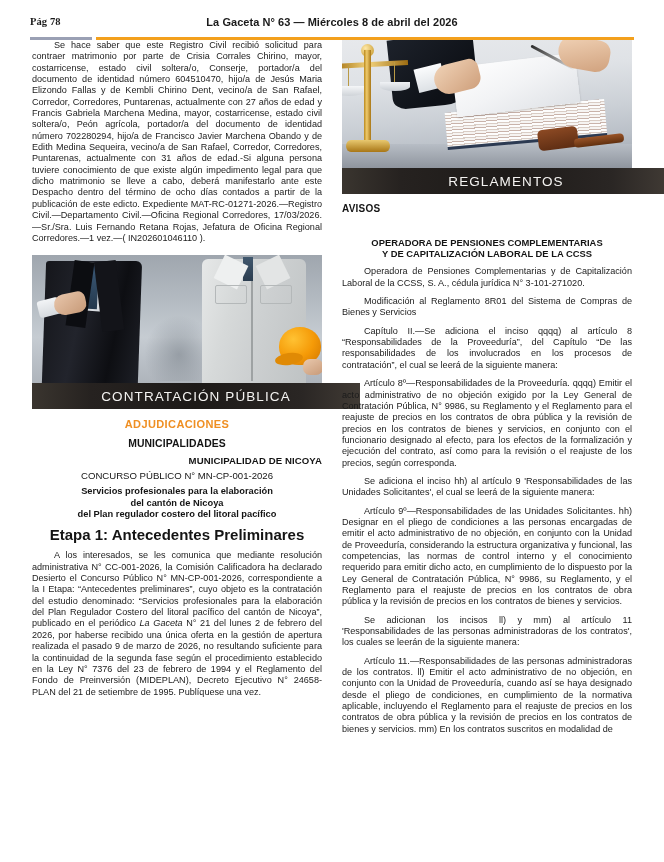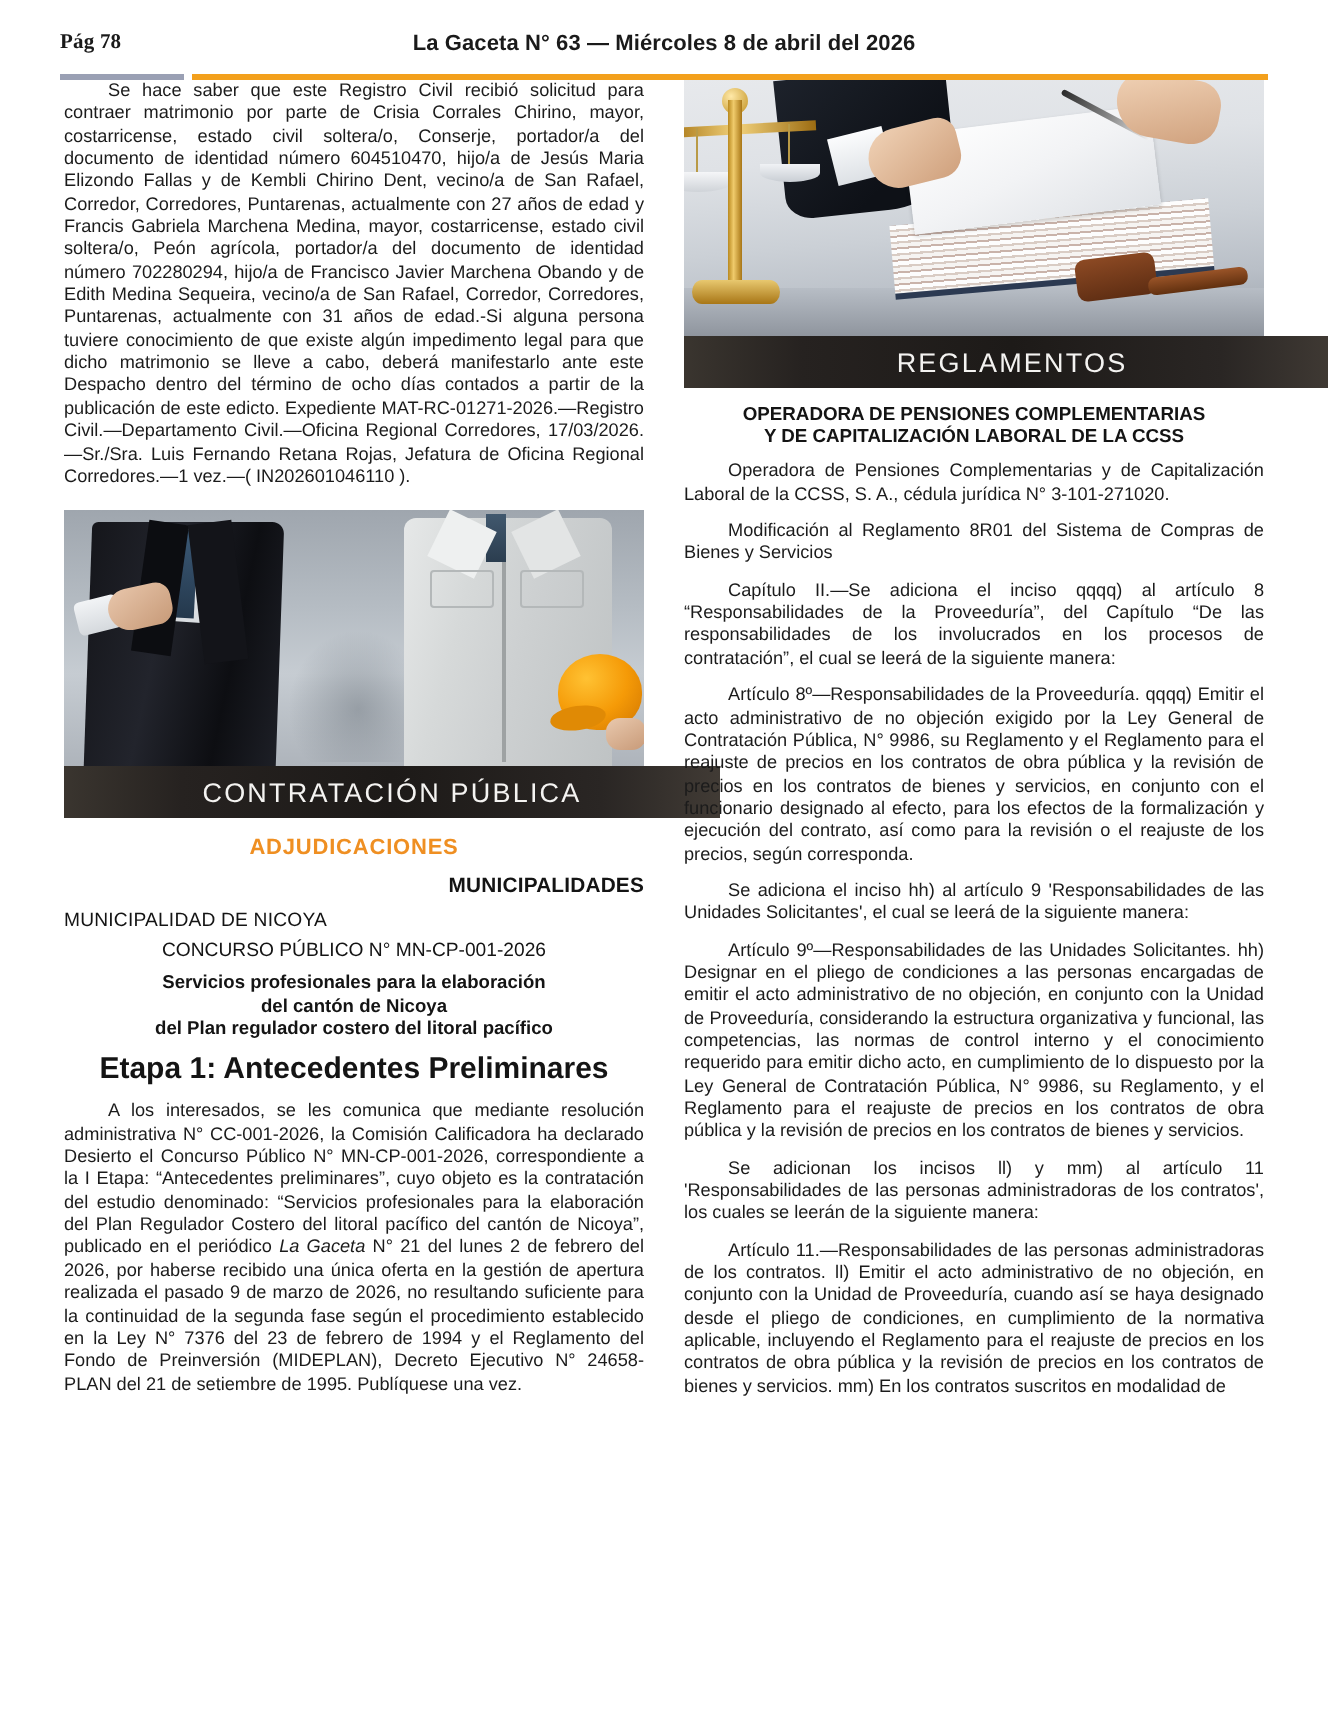--- a/index.html
+++ b/index.html
@@ -310,32 +310,32 @@
 
   .subhead-orange {
     text-align: center;
     color: #ef8f22;
     font-size: 11px;
     font-weight: bold;
     letter-spacing: .4px;
     margin-top: 9px;
   }
   .head-left-bold {
-    text-align: right;
+    text-align: center;
     color: #141414;
     font-size: 10.4px;
     font-weight: bold;
     margin-top: 8px;
     letter-spacing: .1px;
   }
   .head-center-bold {
-    text-align: left;
+    text-align: right;
     color: #141414;
     font-size: 9.6px;
-    font-weight: normal;
+    font-weight: bold;
     margin-top: 6px;
     letter-spacing: .1px;
   }
   .head-center-plain {
     text-align: center;
     color: #141414;
     font-size: 9.6px;
     font-weight: normal;
     margin-top: 4px;
   }
@@ -361,21 +361,21 @@
     font-weight: bold;
     margin-top: 9px;
     letter-spacing: .2px;
   }
   .entity-head {
     text-align: center;
     color: #141414;
     font-size: 9.4px;
     font-weight: bold;
     line-height: 11.2px;
-    margin-top: 7px;
+    margin-top: 23px;
     padding: 0 8px;
   }
   em.ital { font-style: italic; }
 </style>
 </head>
 <body>
 
 <div id="page">
 
   <div id="masthead">
@@ -449,20 +449,21 @@
       <div class="pen"></div>
       <div class="hand-right"></div>
       <div class="gavel-head"></div>
       <div class="gavel-handle"></div>
     </div>
 
     <div class="banner">
       <span class="banner-text">REGLAMENTOS</span>
     </div>
 
+    <div class="avisos-head">AVISOS</div>
 
     <div class="entity-head">
       <div>OPERADORA DE PENSIONES COMPLEMENTARIAS</div>
       <div>Y DE CAPITALIZACIÓN LABORAL DE LA CCSS</div>
     </div>
 
     <p class="body gap">Operadora de Pensiones Complementarias y de Capitalización Laboral de la CCSS, S. A., cédula jurídica N° 3-101-271020.</p>
     <p class="body gap">Modificación al Reglamento 8R01 del Sistema de Compras de Bienes y Servicios</p>
     <p class="body gap">Capítulo II.—Se adiciona el inciso qqqq) al artículo 8 “Responsabilidades de la Proveeduría”, del Capítulo “De las responsabilidades de los involucrados en los procesos de contratación”, el cual se leerá de la siguiente manera:</p>
     <p class="body gap">Artículo 8º—Responsabilidades de la Proveeduría. qqqq) Emitir el acto administrativo de no objeción exigido por la Ley General de Contratación Pública, N° 9986, su Reglamento y el Reglamento para el reajuste de precios en los contratos de obra pública y la revisión de precios en los contratos de bienes y servicios, en conjunto con el funcionario designado al efecto, para los efectos de la formalización y ejecución del contrato, así como para la revisión o el reajuste de los precios, según corresponda.</p>

